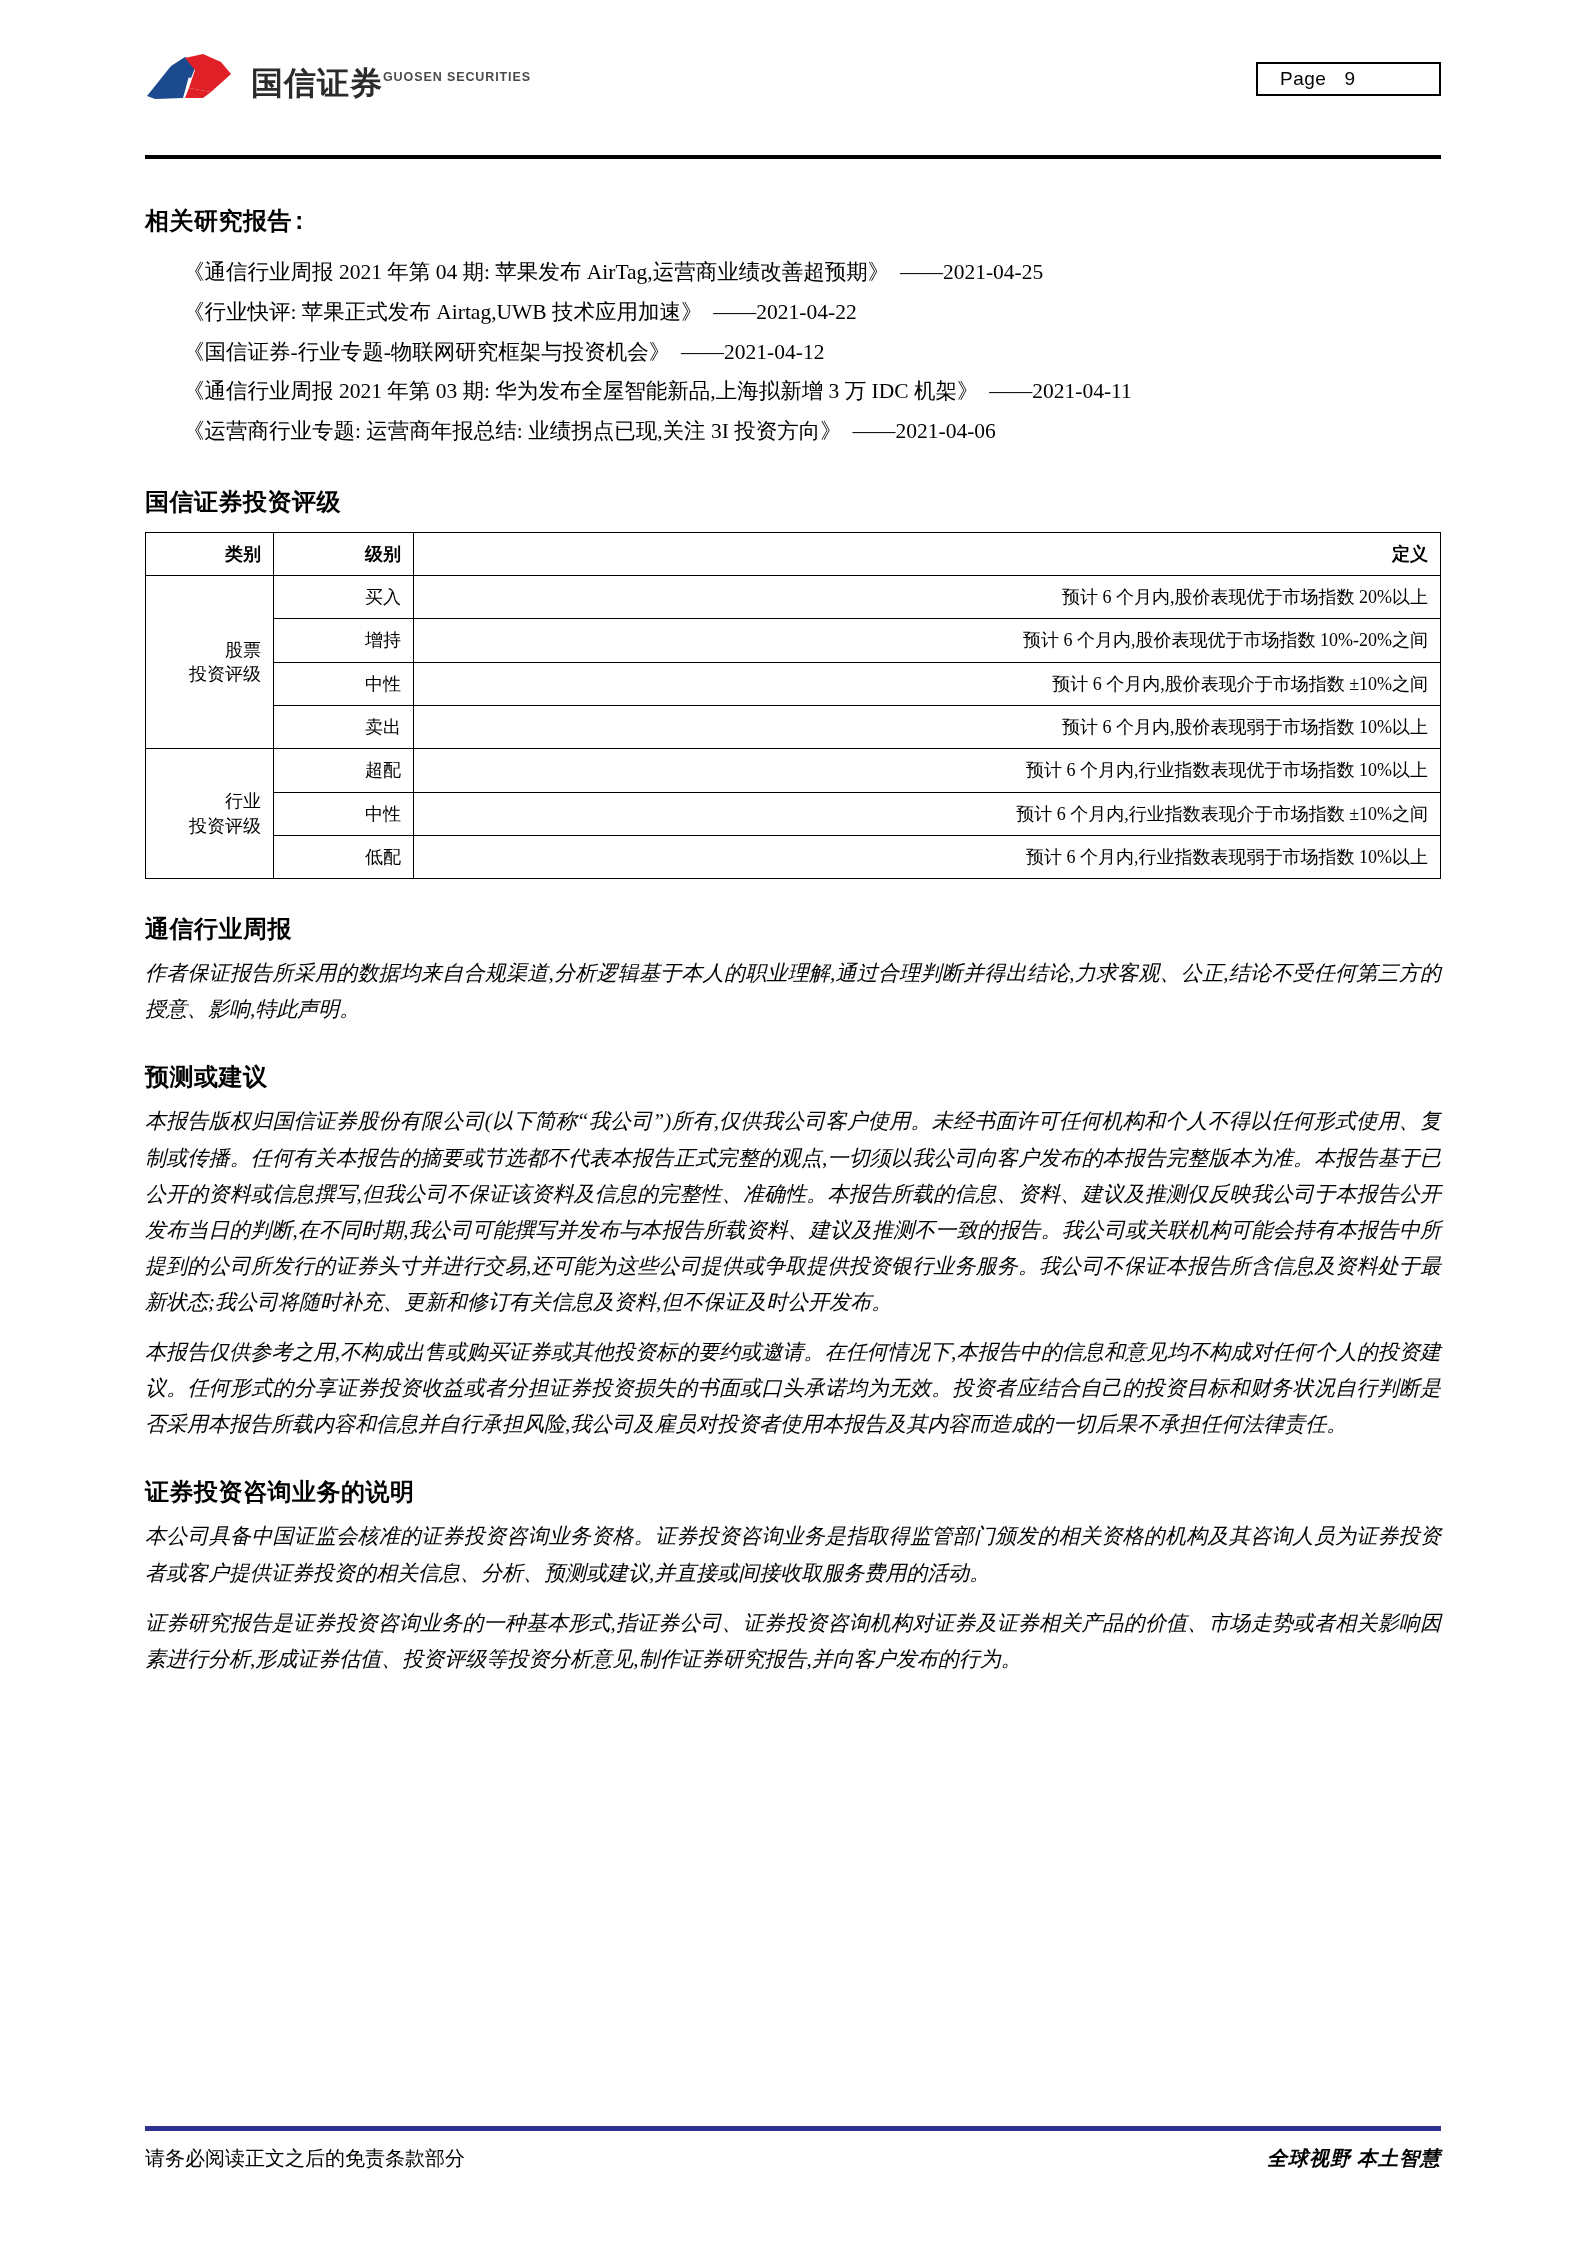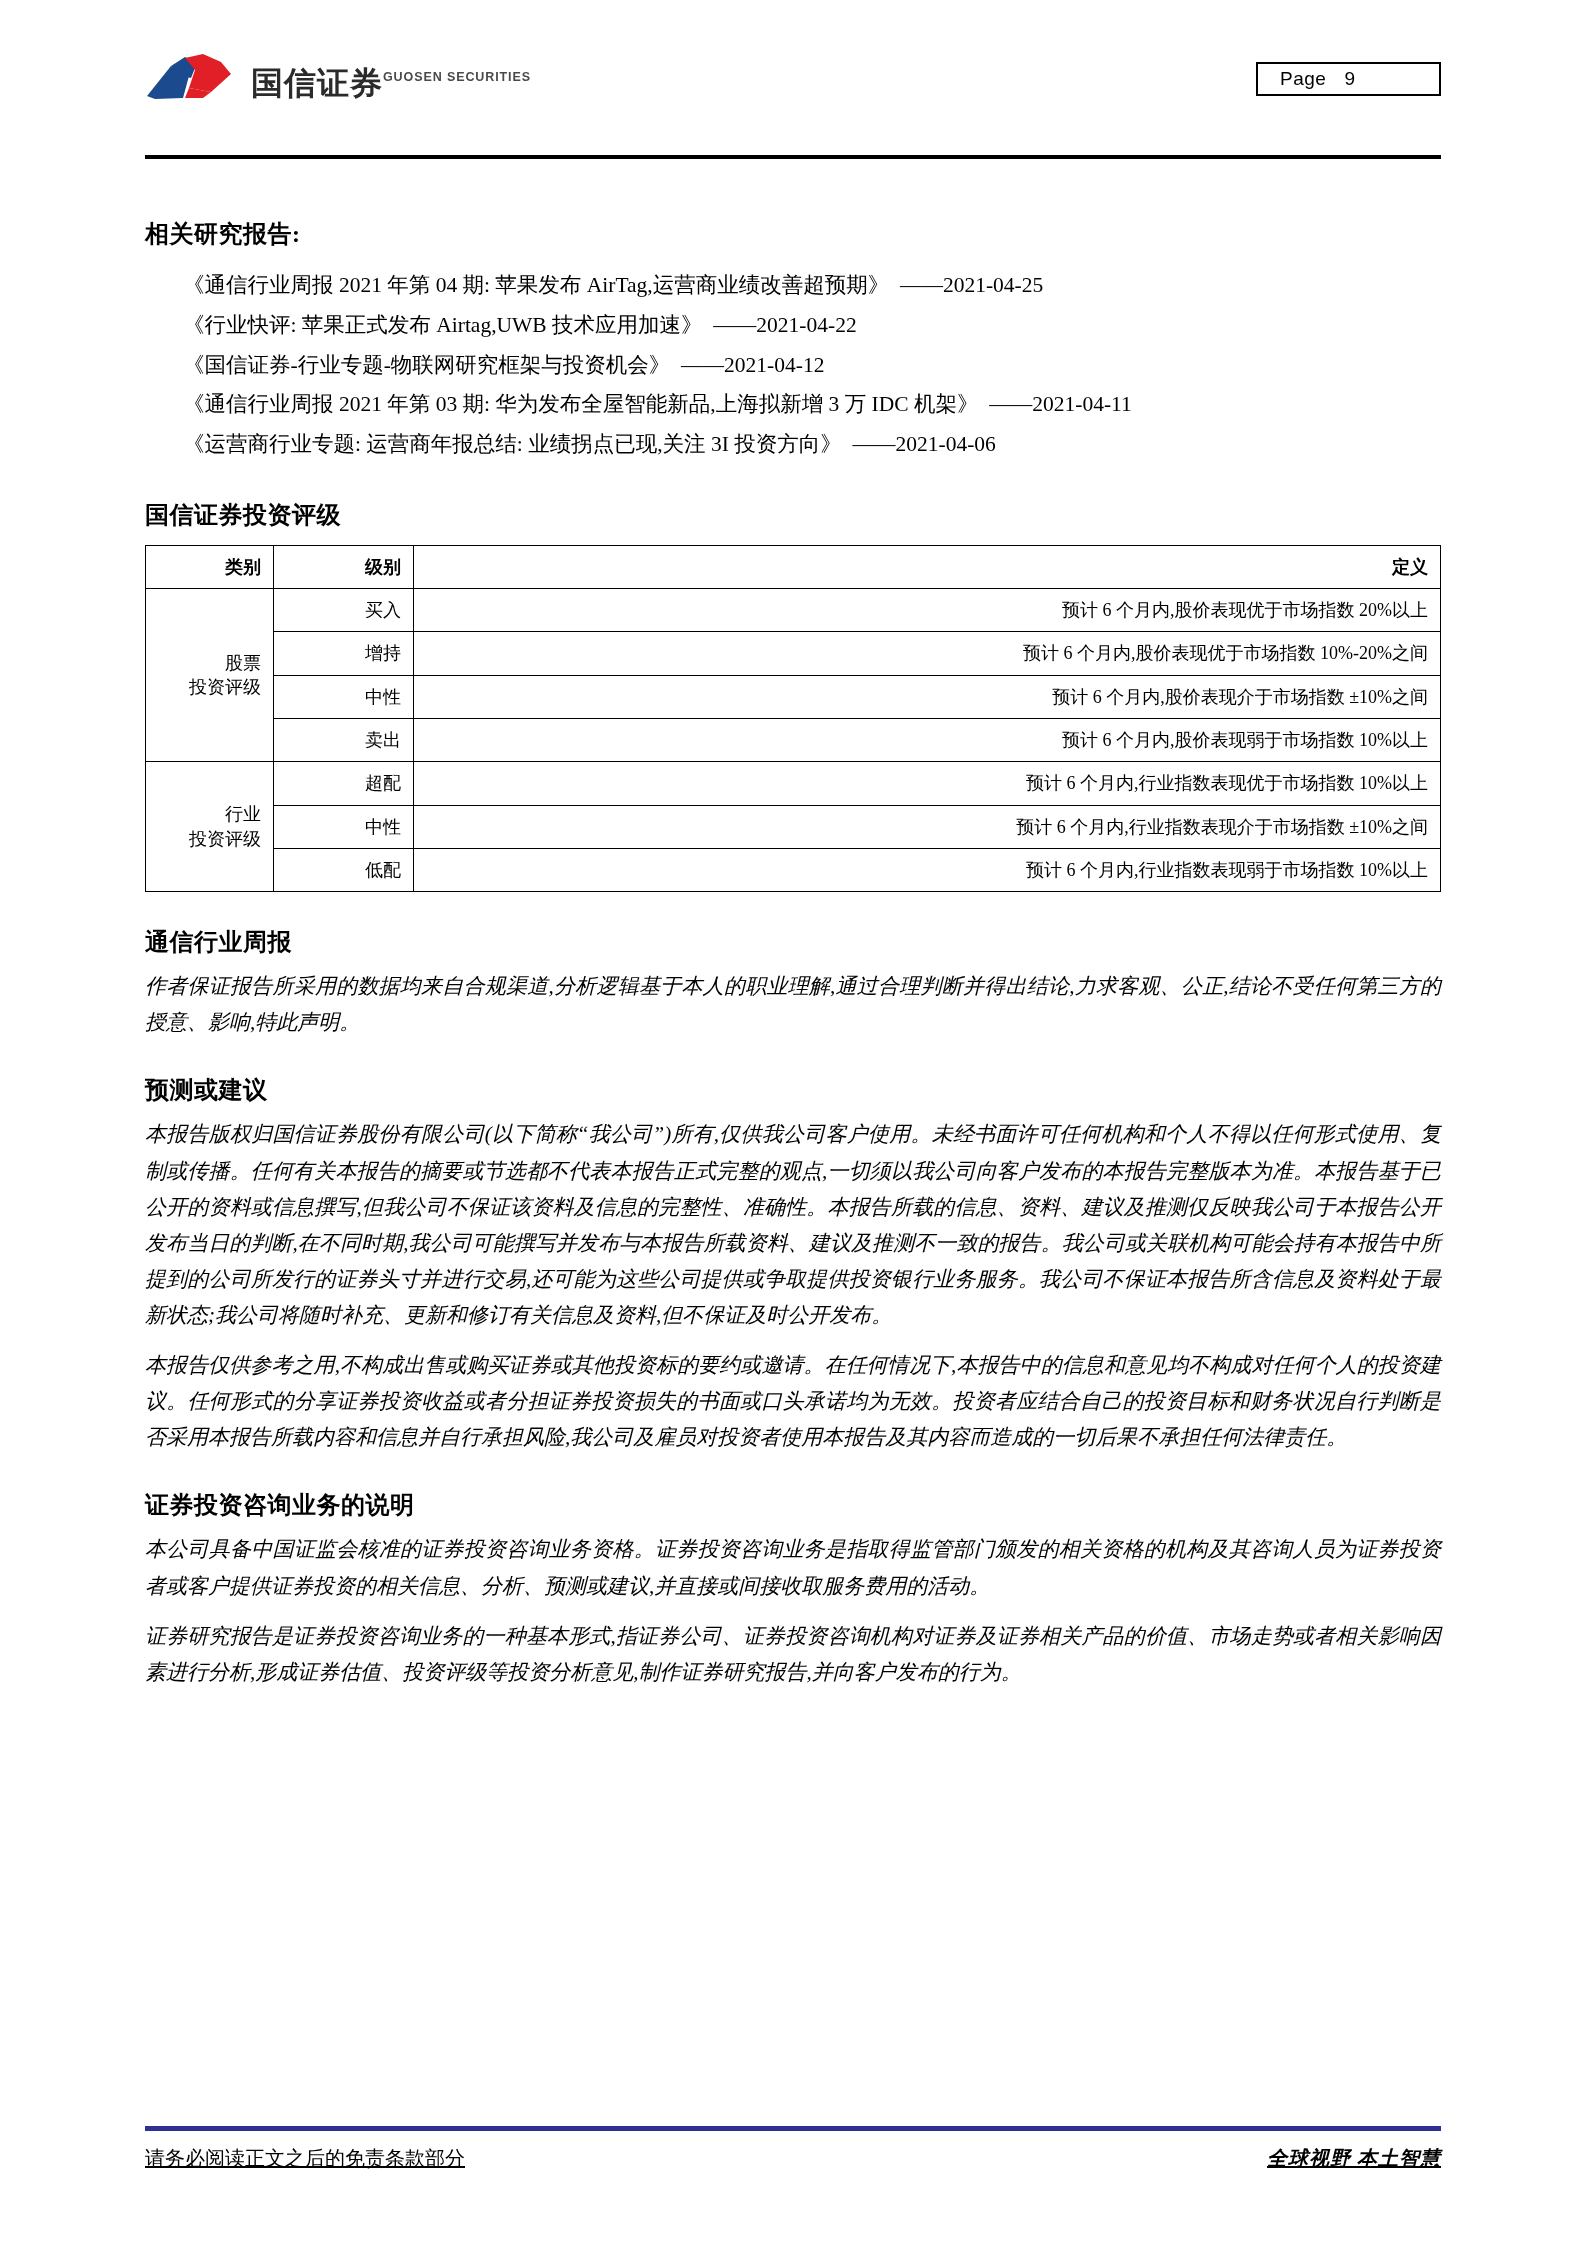--- a/index.html
+++ b/index.html
@@ -88,24 +88,24 @@
   .header-rule {
     height: 4px;
     background: #000000;
     margin-top: 20px;
   }
 
   
   .content { padding-top: 42px; }
 
   h2.section-title {
-    font-family: Liberation Serif, serif;
+    font-family: Liberation Mono, monospace;
     font-size: 24px;
     font-weight: bold;
-    margin: 17px 0 10px 0;
+    margin: 4px 0 10px 0;
     letter-spacing: 0.5px;
   }
   h2.section-title.sub { margin-top: 34px; }
 
   .report-list {
     margin: 16px 0 0 0;
     padding: 0;
     list-style: none;
   }
   .report-list li {
@@ -162,21 +162,20 @@
   }
   .footer-rule {
     height: 5px;
     background: #2e3192;
   }
   .footer-row {
     display: flex;
     justify-content: space-between;
     align-items: flex-start;
     margin-top: 14px;
-    text-decoration: underline;
   }
   .footer-left {
     font-size: 20px;
   }
   .footer-right {
     font-size: 20px;
     font-weight: bold;
     font-style: italic;
     letter-spacing: 1px;
   }

